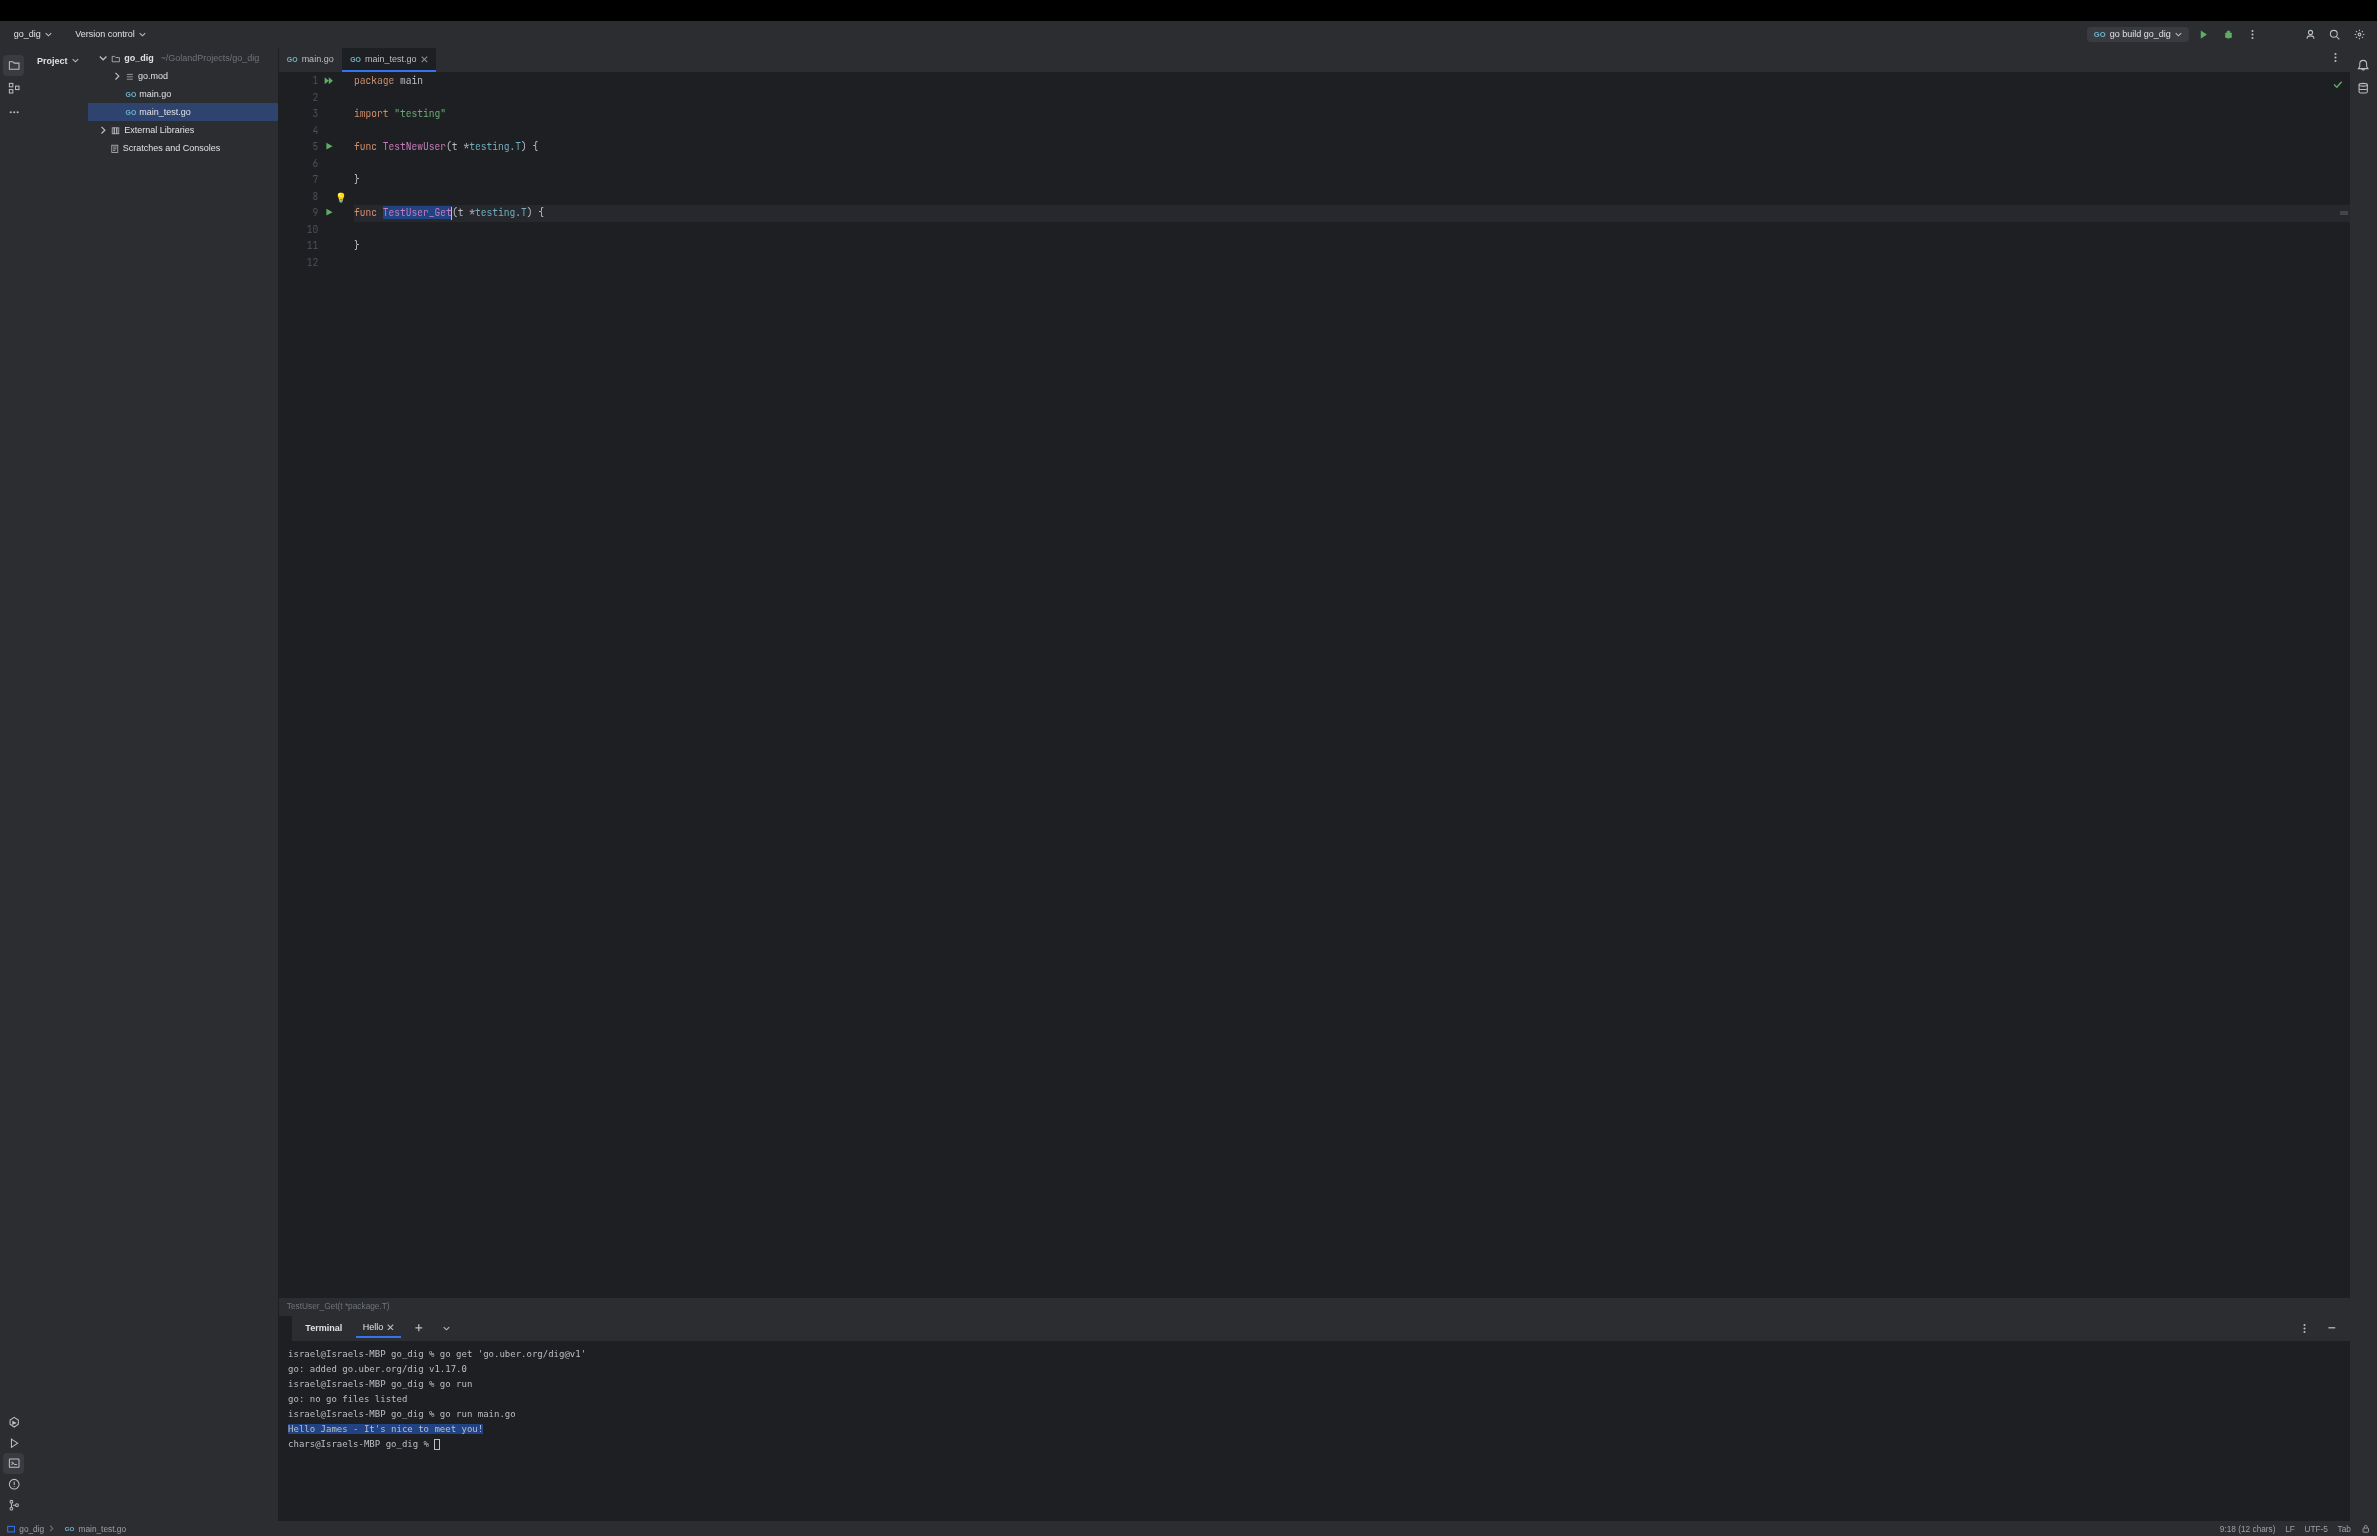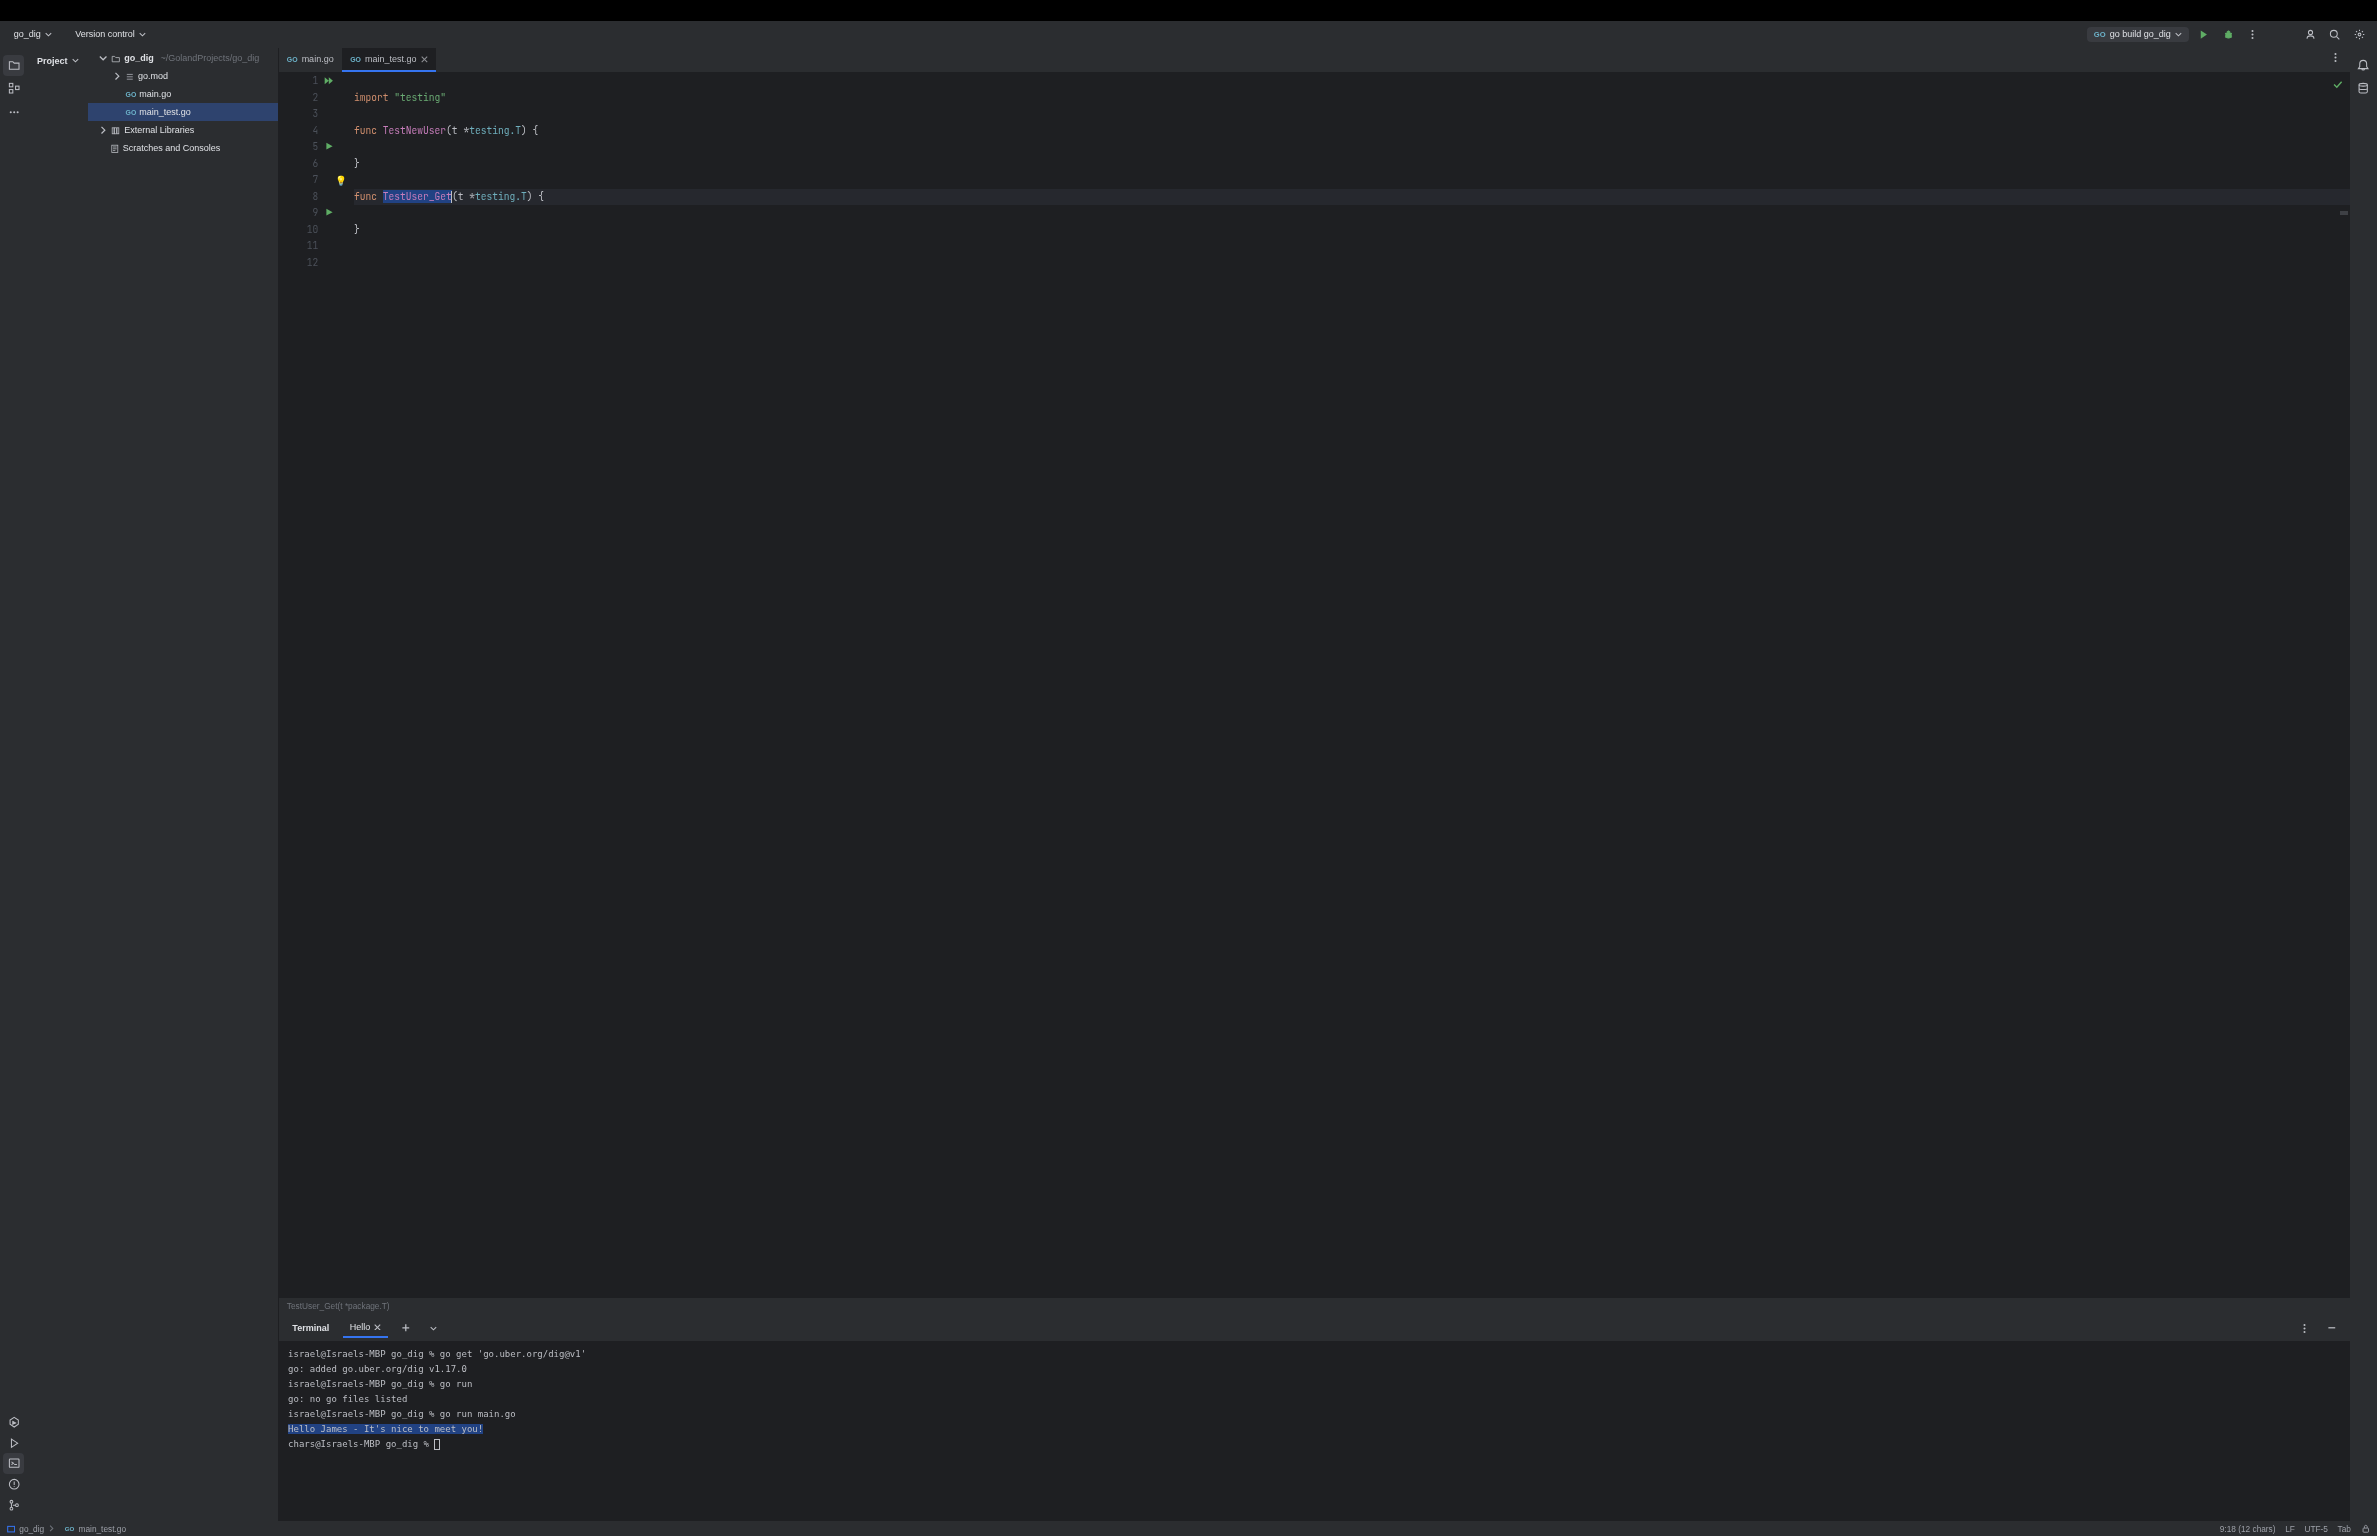--- a/index.html
+++ b/index.html
@@ -104,21 +104,21 @@
     .right-rail {
       width: 27.5px; background: #2b2d30; display: flex; flex-direction: column;
       align-items: center; padding-top: 6.9px; gap: 2.8px;
     }
     .terminal-panel {
       height: 206px; background: #1e1f22; border-top: 0.7px solid #2b2d30;
       display: flex; flex-direction: column;
     }
     .terminal-tabs {
       height: 25px; background: #2b2d30; display: flex; align-items: center;
-      padding: 0 8.3px; gap: 8.3px;
+      padding: 0 8.3px; gap: 8.3px; margin-left: 13px;
     }
     .terminal-tabs .label { font-weight: 600; color: #dfe1e5; padding: 0 5.5px; }
     .terminal-tab {
       display: flex; align-items: center; gap: 4.1px; padding: 4.1px 6.9px;
       border-bottom: 2.1px solid #3574f0; color: #dfe1e5;
     }
     .terminal-content {
       flex: 1; padding: 6.9px 9.6px; font-family: Menlo, Consolas, monospace;
       font-size: 9px; color: #bcbec4; overflow: auto;
     }
@@ -383,20 +383,21 @@
             <div class="ln">10</div>
             <div class="ln">11</div>
             <div class="ln">12</div>
           </div>
           <div class="code">
             <span class="inspection-ok">
               <svg width="11" height="11" viewBox="0 0 16 16" fill="none" stroke="#5fad65" stroke-width="2">
                   <path d="M3 8 L7 12 L14 4"></path>
                 </svg>
             </span>
+            <div class="code-line"><span class="kw">package</span><span> main</span></div>
             <div class="code-line"></div>
             <div class="code-line"><span class="kw">import</span><span class="str"> "testing"</span></div>
             <div class="code-line"></div>
             <div class="code-line"><span class="kw">func</span><span class="func"> TestNewUser</span><span>(t *</span><span class="type">testing.T</span><span>) {</span></div>
             <div class="code-line"></div>
             <div class="code-line"><span>}</span></div>
             <div class="code-line" style="position:relative"><span class="bulb">💡</span></div>
             <div class="code-line highlighted"><span class="kw">func</span><span> </span><span class="func selected-ident">TestUser_Get</span><span class="caret"></span><span>(t *</span><span class="type">testing.T</span><span>) {</span></div>
             <div class="code-line"></div>
             <div class="code-line"><span>}</span></div>

